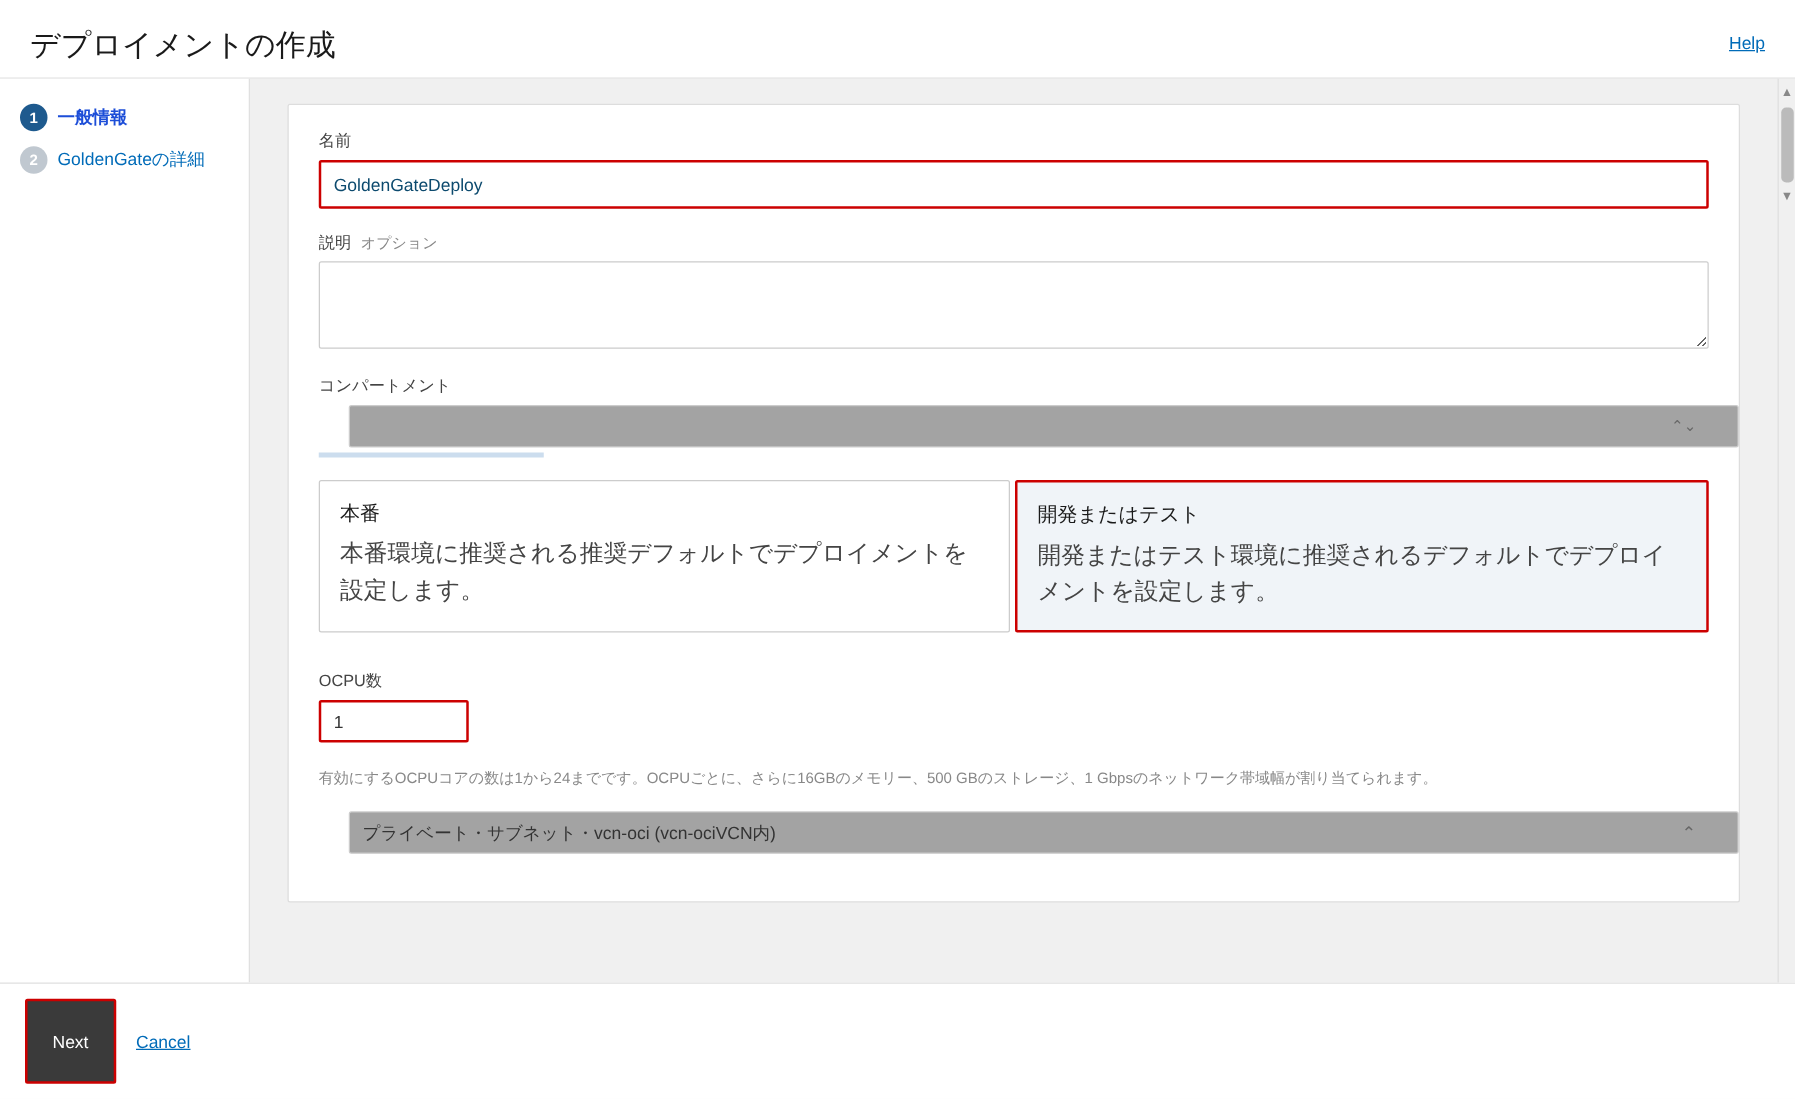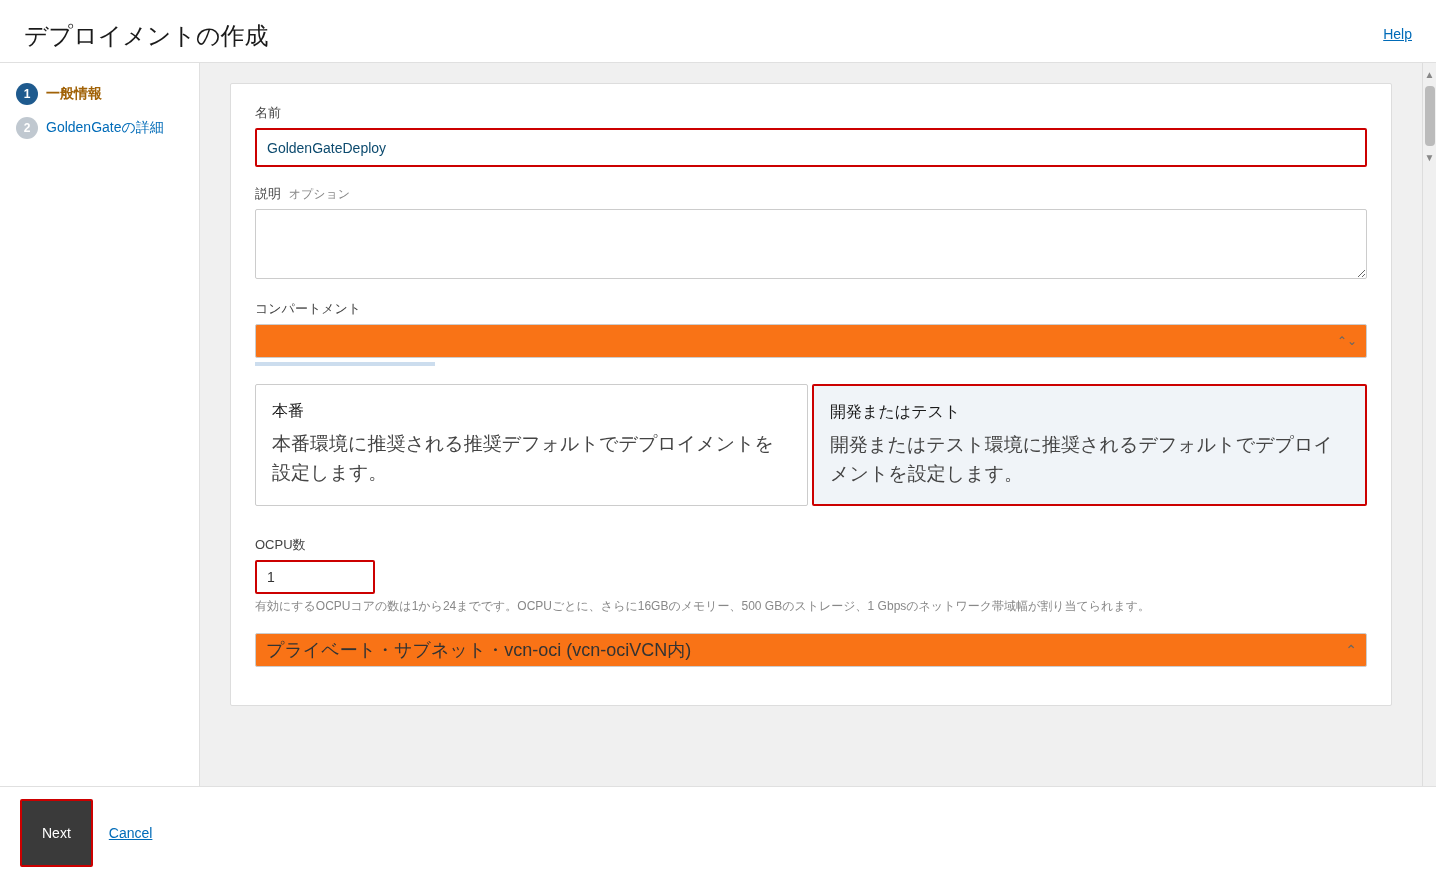--- a/index.html
+++ b/index.html
@@ -72,21 +72,21 @@
     .step-badge-active {
       background: #1e5a8e;
       color: #fff;
     }
     .step-badge-inactive {
       background: #c0c8d0;
       color: #fff;
     }
     .sidebar-label-active {
       font-weight: bold;
-      color: #a16207;
+      color: #1d4ed8;
     }
     .sidebar-label-link {
       color: #006bb8;
       text-decoration: none;
     }
     .form-area {
       flex: 1;
       padding: 20px 30px;
       overflow-y: auto;
       background: #f0f0f0;
@@ -131,24 +131,25 @@
       color: #333;
       background: #fff;
       resize: vertical;
     }
     .select-input {
       width: 100%;
       height: 34px;
       padding: 4px 10px;
       border: 1px solid #ccc;
       border-radius: 2px;
-      font-size: 18px;
+      font-size: 14px;
       color: #333;
-      background: #f97316;
+      background: #a3a3a3;
       appearance: none;
+      margin-left: 24px;
       -webkit-appearance: none;
     }
     .select-wrapper {
       position: relative;
     }
     .select-wrapper::after {
       content: "⌃⌄";
       position: absolute;
       right: 10px;
       top: 50%;
@@ -195,21 +196,21 @@
       padding: 6px 10px;
       border: 2px solid #c00;
       border-radius: 2px;
       font-size: 14px;
       color: #333;
       background: #fff;
     }
     .hint-text {
       font-size: 12px;
       color: #888;
-      margin-top: 4px;
+      margin-top: 20px;
     }
     .checkbox-row {
       display: flex;
       align-items: center;
       gap: 8px;
       margin-top: 14px;
       margin-bottom: 4px;
     }
     .checkbox-styled {
       width: 16px;

